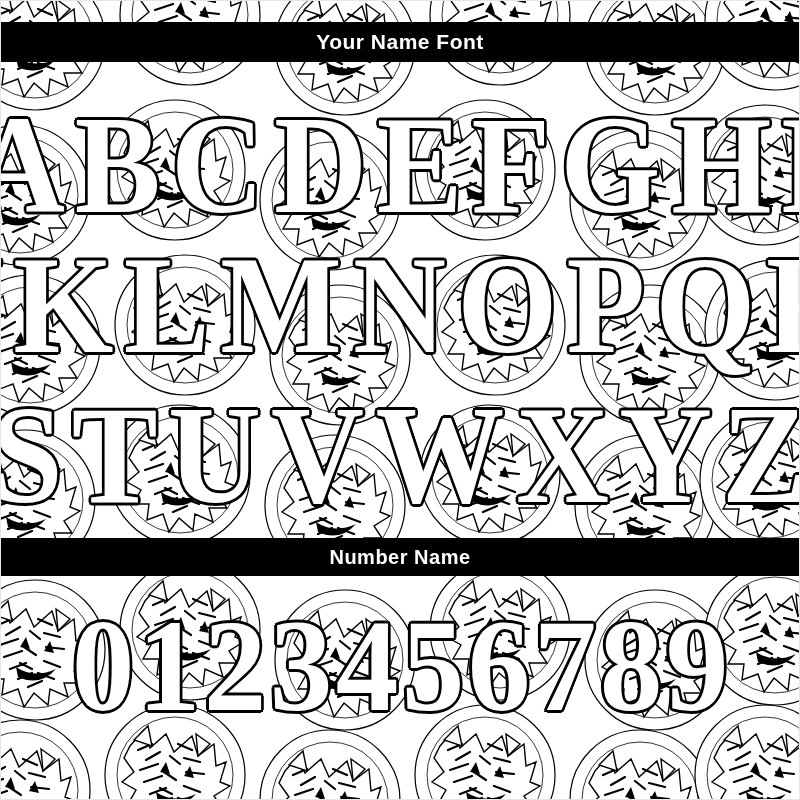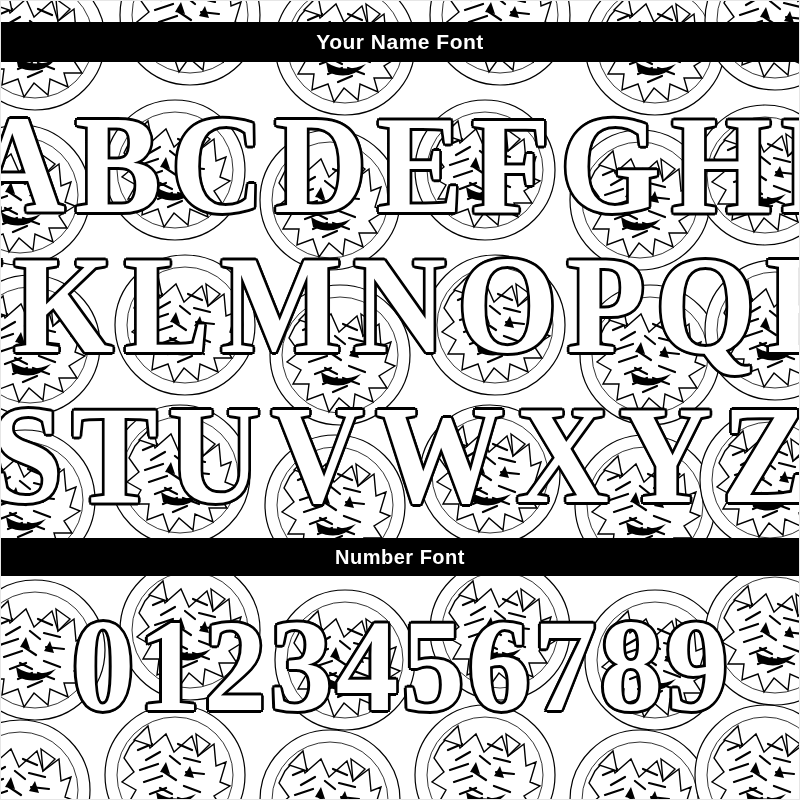--- a/index.html
+++ b/index.html
@@ -216,21 +216,21 @@
       <span class="glyph">U</span>
       <span class="glyph">V</span>
       <span class="glyph">W</span>
       <span class="glyph">X</span>
       <span class="glyph">Y</span>
       <span class="glyph">Z</span>
     </div>
   </div>
 
   <div class="banner" id="banner-number">
-    <span>Number Font</span>
+    <span>Number Name</span>
   </div>
 
   <div class="row-numbers">
     <span class="glyph">0</span>
     <span class="glyph">1</span>
     <span class="glyph">2</span>
     <span class="glyph">3</span>
     <span class="glyph">4</span>
     <span class="glyph">5</span>
     <span class="glyph">6</span>

